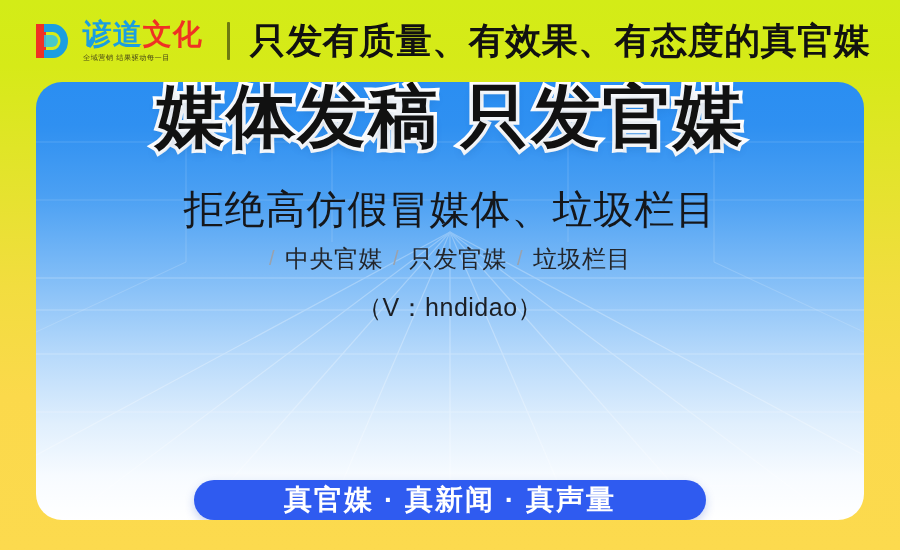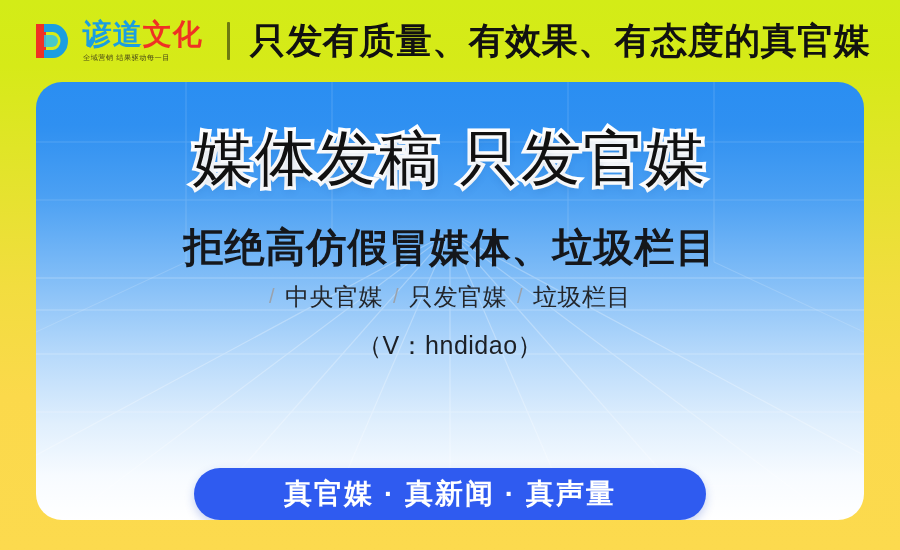--- a/index.html
+++ b/index.html
@@ -124,39 +124,38 @@
   .card-inner {
     position: absolute;
     inset: 0;
     display: flex;
     flex-direction: column;
     align-items: center;
   }
 
   
   .headline {
-    margin-top: 47px;
-    font-size: 60px;
-    font-weight: 400;
+    font-size: 69px;
+    font-weight: 700;
     line-height: 1;
     color: #111111;
     letter-spacing: 2px;
     white-space: nowrap;
     -webkit-text-stroke: 7px #ffffff;
     paint-order: stroke fill;
     text-shadow:
        0 3px 0 rgba(255,255,255,0.55),
        0 5px 8px rgba(10,60,120,0.18);
   }
 
   
   .subheading {
     margin-top: 38px;
     font-size: 40px;
-    font-weight: 700;
+    font-weight: 400;
     color: #15171b;
     letter-spacing: 1px;
     line-height: 1;
     white-space: nowrap;
   }
 
   
   .categories {
     margin-top: 18px;
     display: flex;
@@ -189,21 +188,21 @@
   .cta-wrap {
     position: absolute;
     left: 0;
     right: 0;
     bottom: 0;
     display: flex;
     justify-content: center;
   }
   .cta {
     width: 512px;
-    height: 52px;
+    height: 40px;
     border-radius: 26px;
     background: #2f5bf0;
     display: flex;
     align-items: center;
     justify-content: center;
     box-shadow: 0 4px 10px rgba(30,70,200,0.25);
     cursor: pointer;
   }
   .cta-label {
     font-size: 28px;

